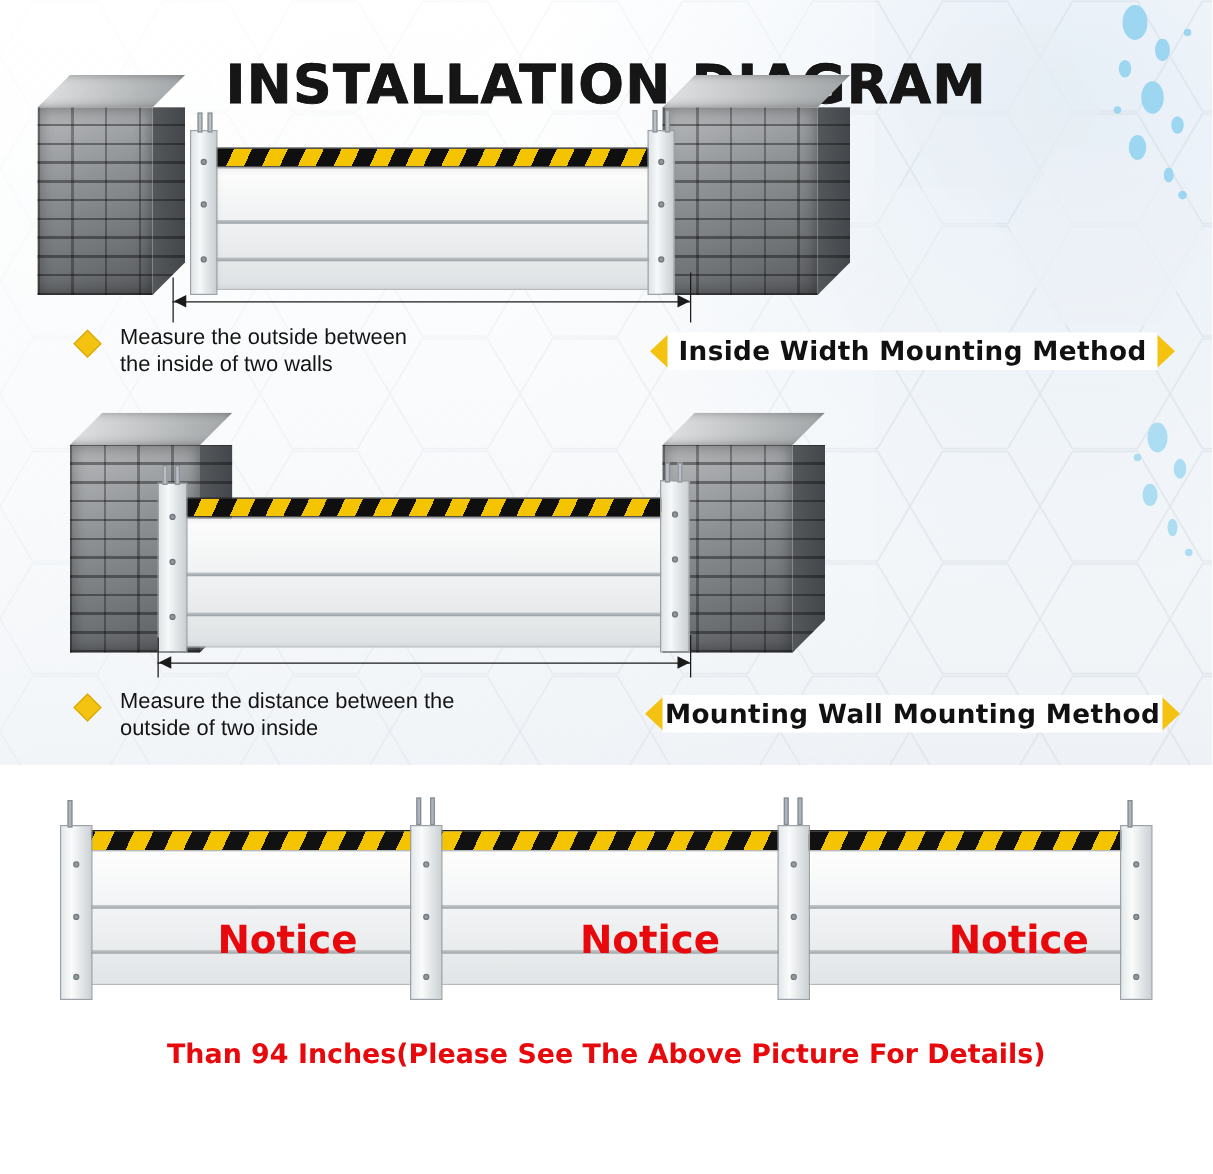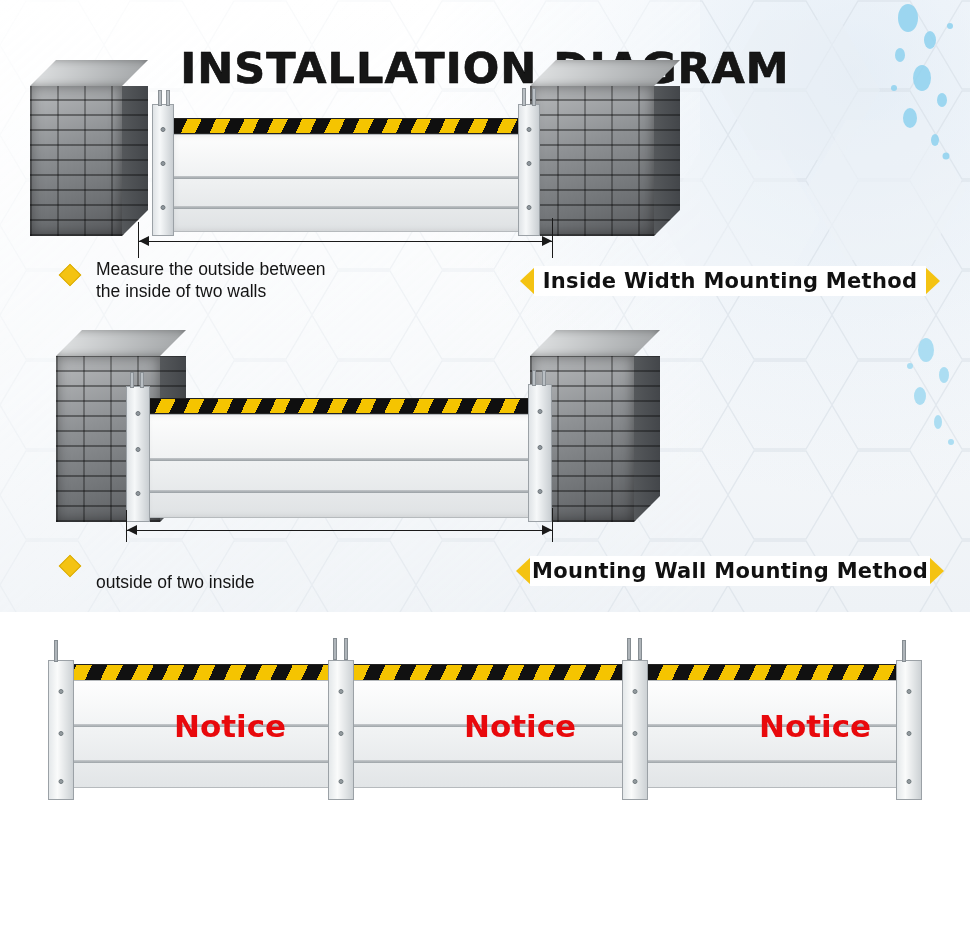--- a/index.html
+++ b/index.html
@@ -137,21 +137,21 @@
     border:1px solid #222;
   }
   .lb-body {
     position:absolute; left:20px; top:38px; width:850px; height:108px;
     background: linear-gradient(180deg,#fefefe 0%,#f1f3f4 45%,#e2e5e7 100%);
     border:1px solid #b6babd;
   }
   .lb-seam { position:absolute; left:20px; width:850px; height:3px;
              background:linear-gradient(180deg,#c6cacd,#9ea4a8); }
   .notice {
-    position:absolute; top:66px;
+    position:absolute; top:92px;
     font-family:"DejaVu Sans", sans-serif;
     font-weight:bold; font-size:31px; color:#e8090c;
     text-align:center;
   }
   .lb-post {
     position:absolute; top:18px; width:26px; height:140px;
     background:linear-gradient(90deg,#e4e8ea 0%,#fafbfb 35%,#ccd1d4 100%);
     border:1px solid #9ba1a6;
   }
   .lb-post .bolt{ position:absolute; left:50%; transform:translateX(-50%);
@@ -327,21 +327,21 @@
       <div class="post-cap" style="left:542px; top:370px; height:16px;"></div>
 
       <div class="dim-tick" style="left:126px; top:510px; height:32px;"></div>
       <div class="dim-tick" style="left:552px; top:508px; height:34px;"></div>
       <div class="dim-line" style="left:126px; top:530px; width:426px;"></div>
       <div class="arrow-l" style="left:127px; top:525px;"></div>
       <div class="arrow-r" style="left:542px; top:525px;"></div>
 
       <div class="bullet-diamond" style="left:62px; top:558px;"></div>
       <div class="caption" style="left:96px; top:550px; width:360px;">
-        <br>
+        <span>Measure the distance between the</span><br>
         <span>outside of two inside</span>
       </div>
 
       <div class="banner" style="left:516px; top:556px; width:428px;">
         <div class="chev-l"></div>
         <div class="chev-r"></div>
         <div class="bar"></div>
         <div class="txt">Mounting Wall Mounting Method</div>
       </div>
     </div>
@@ -384,15 +384,16 @@
 
       <div class="lb-post" style="left:856px;">
         <div class="bolt" style="top:28px;"></div>
           <div class="bolt" style="top:70px;"></div>
           <div class="bolt" style="top:118px;"></div>
       </div>
       <div class="lb-rod" style="left:862px; top:-2px;"></div>
     </div>
 
     <div class="special-note">
+      <span class="note-line">Than 94 Inches(Please See The Above Picture For Details)</span>
     </div>
   </div>
 </div>
 
 </body></html>

